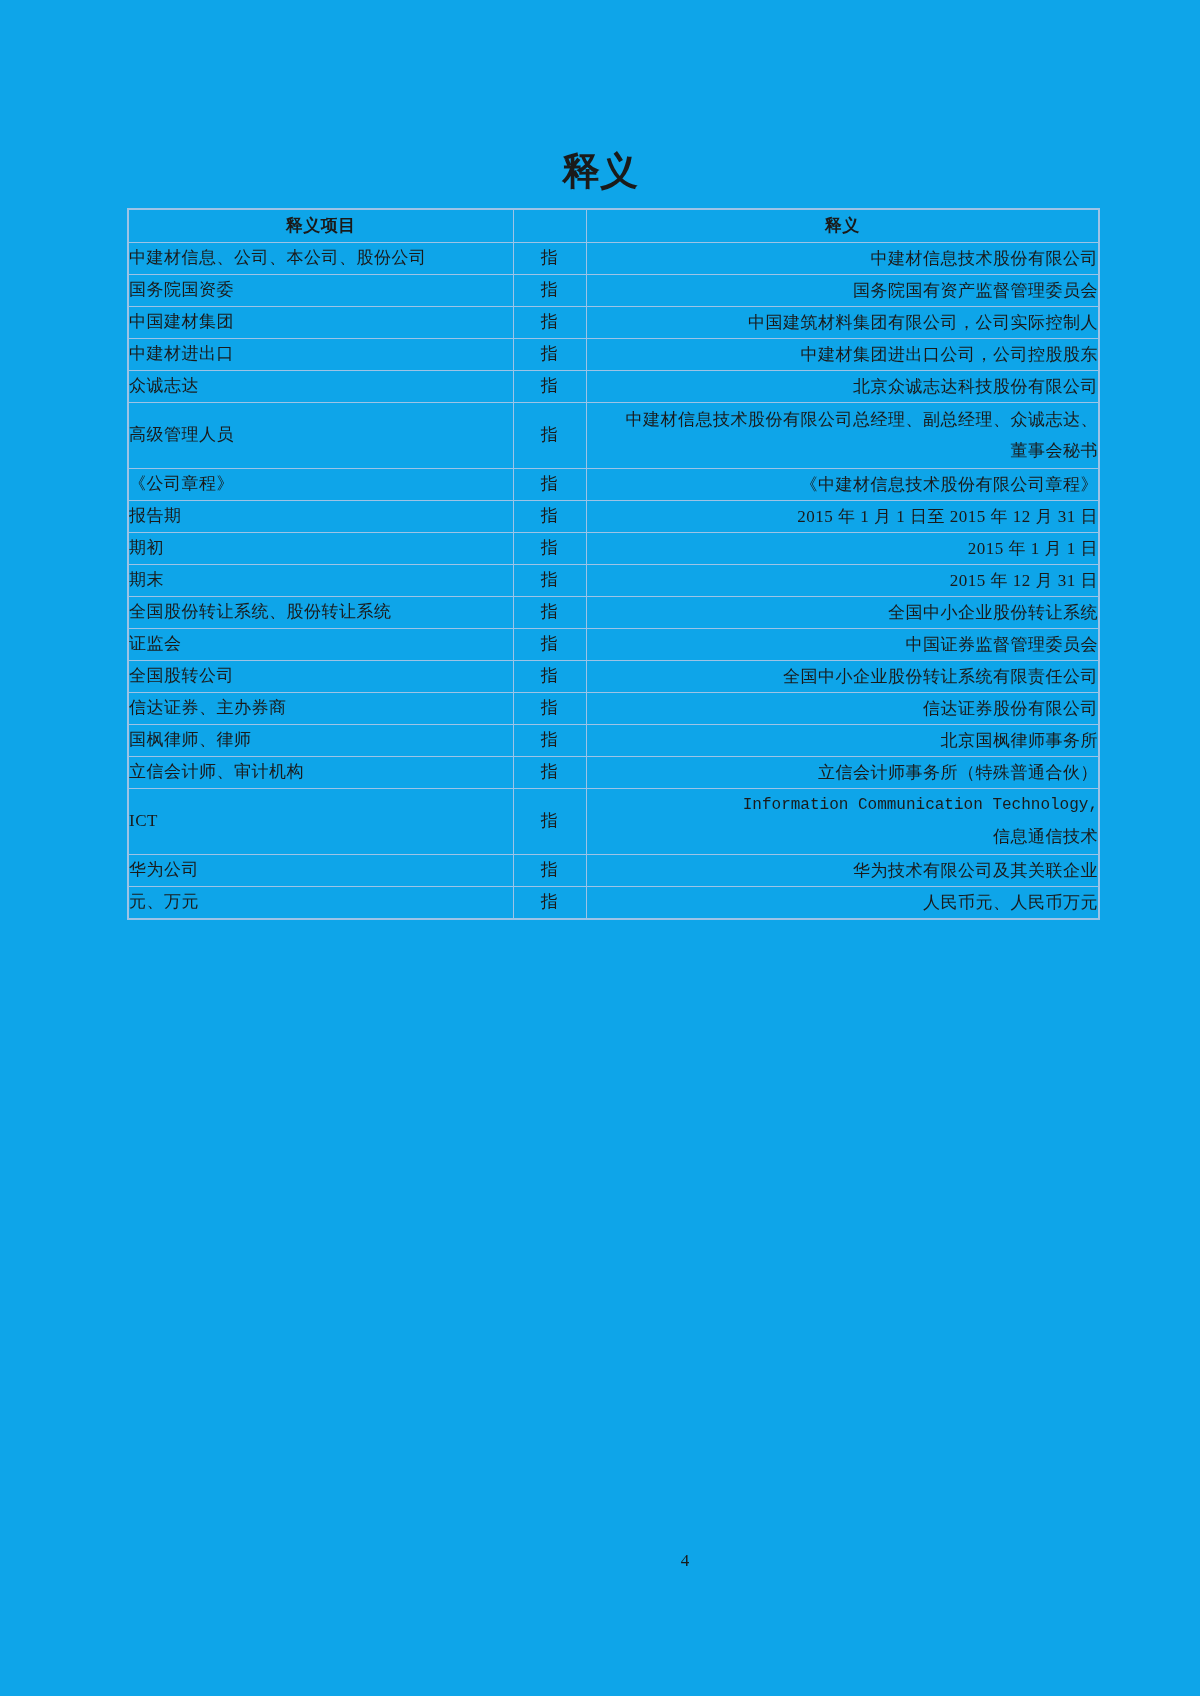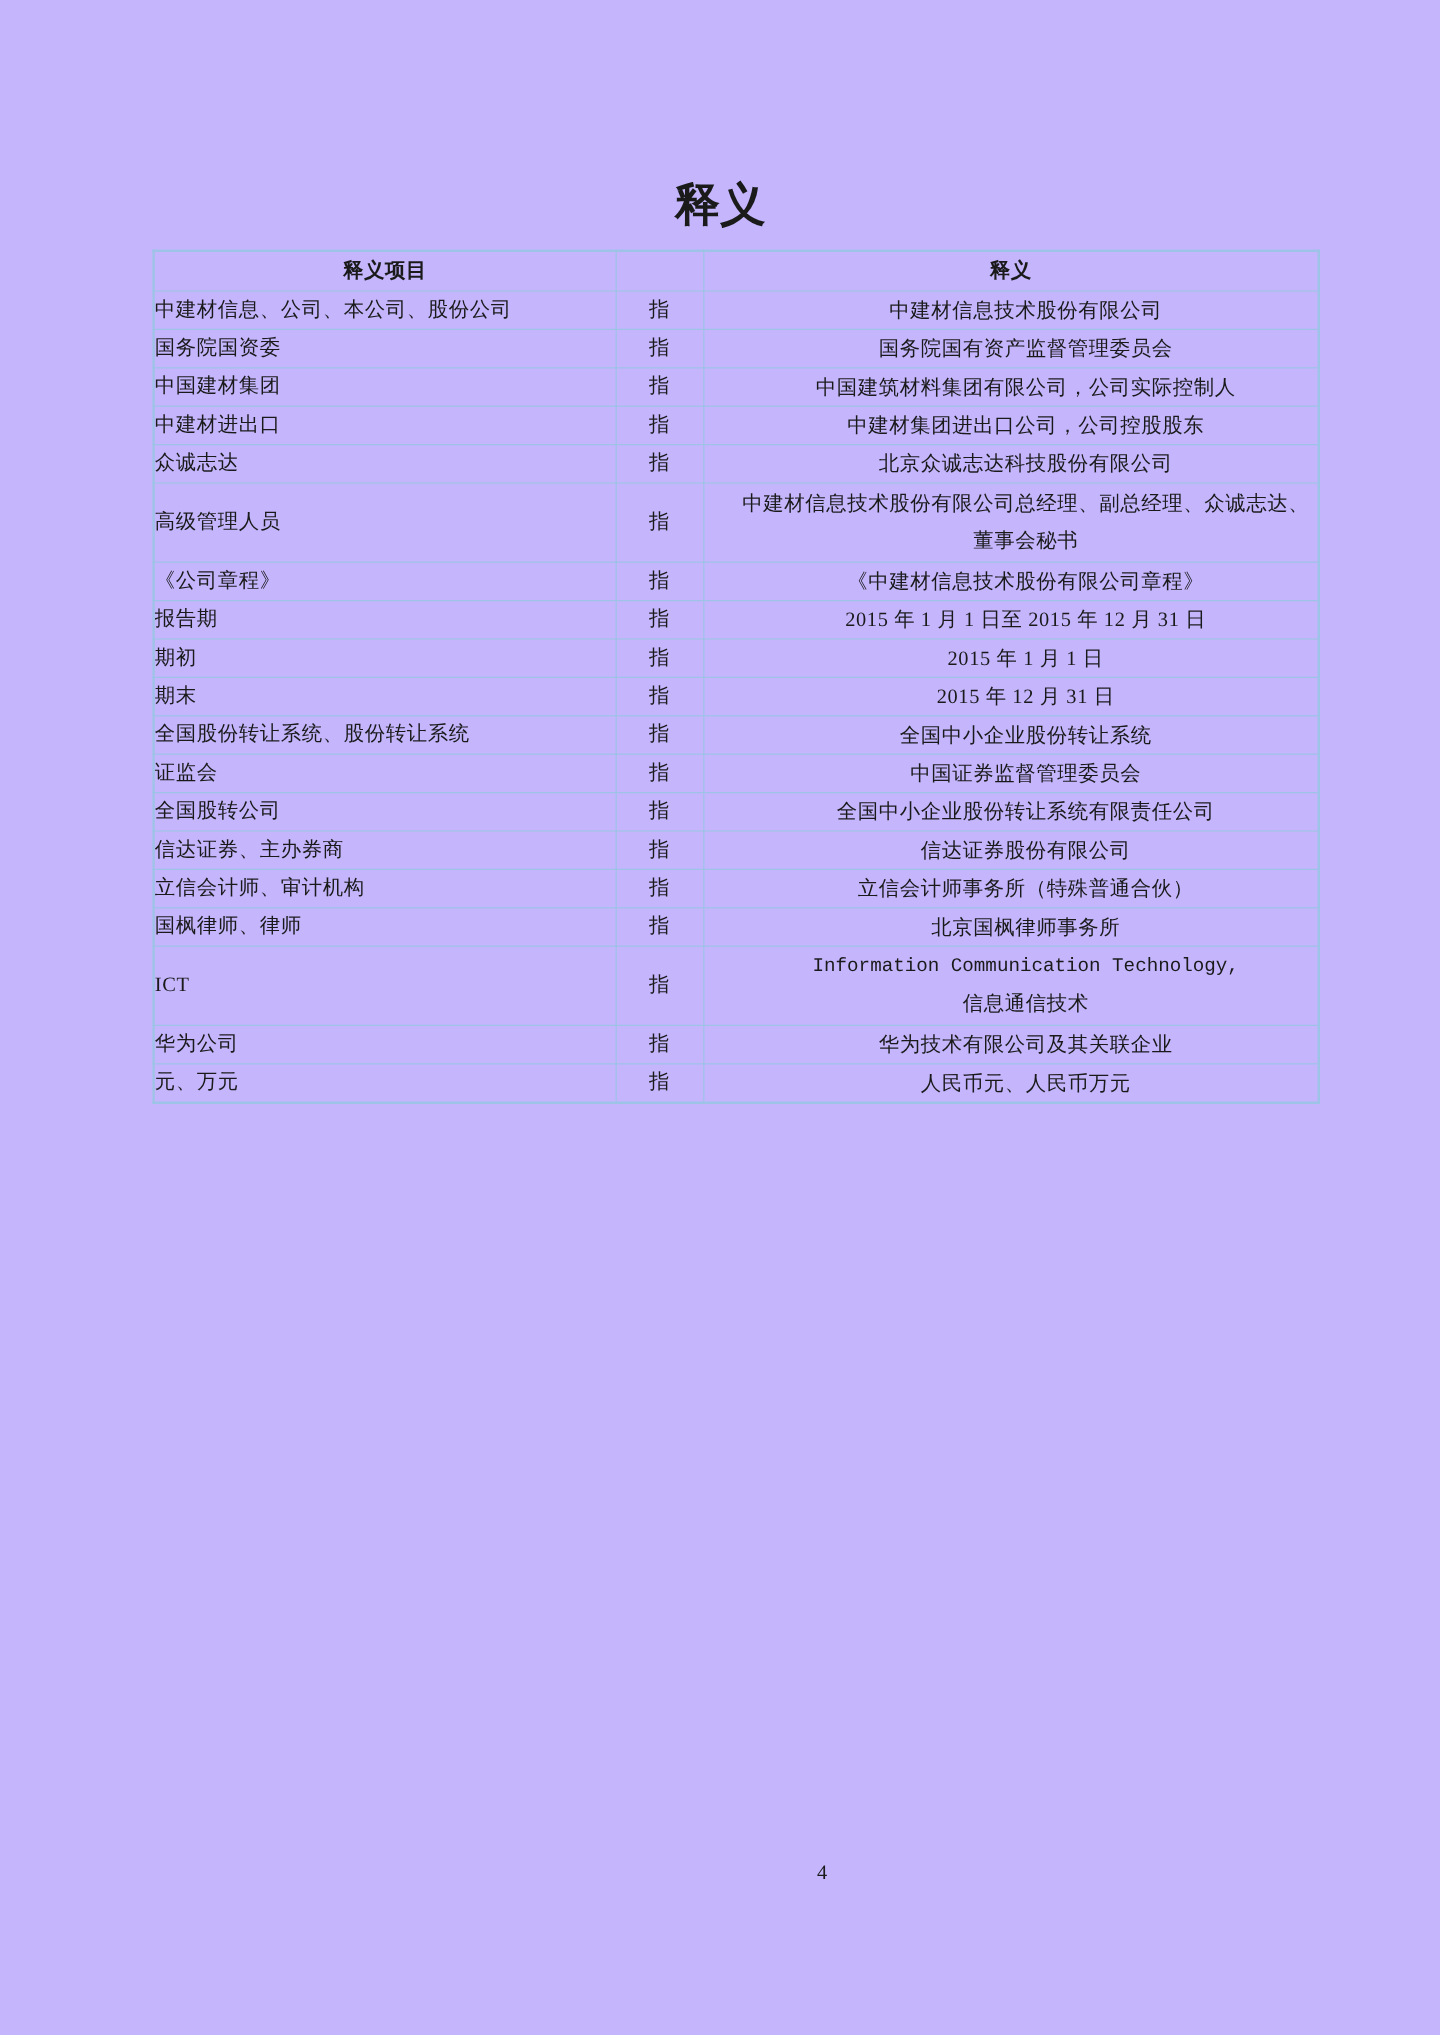--- a/index.html
+++ b/index.html
@@ -1,20 +1,20 @@
 <!DOCTYPE html>
 <html style="--tb: #9DC3E6;"><head>
 <meta charset="utf-8">
 <style>
   html, body { margin: 0; padding: 0; background: #ffffff; }
   .page {
     position: relative;
     width: 1200px;
     height: 1696px;
-    background: #c4b5fd;
+    background: #0ea5e9;
     overflow: hidden;
     font-family: "Liberation Serif", "DejaVu Serif", serif;
     color: #1a1a1a;
   }
   .title {
     position: absolute;
     top: 148px;
     left: 0;
     width: 1200px;
     margin: 0;
@@ -48,21 +48,21 @@
   .def-table thead tr { height: 33px; }
   .def-table tbody tr { height: 32px; }
   .def-table tbody tr.tall { height: 66px; margin-top: 42px; }
   .def-table th {
     font-weight: 700;
     text-align: center;
     font-family: Liberation Serif, serif;
   }
   td.term { text-align: left; }
   td.zhi  { text-align: center; }
-  td.def  { text-align: center; padding-left: 25px; }
+  td.def  { text-align: right; padding-left: 25px; }
   td.def .line { white-space: nowrap; line-height: 31px; }
   td.def .line.mono {
     font-family: "Liberation Mono", "DejaVu Sans Mono", monospace;
     font-size: 16px;
     letter-spacing: 0;
   }
   .page-number {
     position: absolute;
     top: 1551px;
     left: 655px;
@@ -184,31 +184,31 @@
           </td>
         </tr>
         <tr>
           <td class="term">信达证券、主办券商</td>
           <td class="zhi">指</td>
           <td class="def">
             <div class="line">信达证券股份有限公司</div>
           </td>
         </tr>
         <tr>
+          <td class="term">国枫律师、律师</td>
+          <td class="zhi">指</td>
+          <td class="def">
+            <div class="line">北京国枫律师事务所</div>
+          </td>
+        </tr>
+        <tr>
           <td class="term">立信会计师、审计机构</td>
           <td class="zhi">指</td>
           <td class="def">
             <div class="line">立信会计师事务所（特殊普通合伙）</div>
-          </td>
-        </tr>
-        <tr>
-          <td class="term">国枫律师、律师</td>
-          <td class="zhi">指</td>
-          <td class="def">
-            <div class="line">北京国枫律师事务所</div>
           </td>
         </tr>
         <tr class="tall">
           <td class="term">ICT</td>
           <td class="zhi">指</td>
           <td class="def">
             <div class="line mono">Information Communication Technology,</div>
             <div class="line">信息通信技术</div>
           </td>
         </tr>

